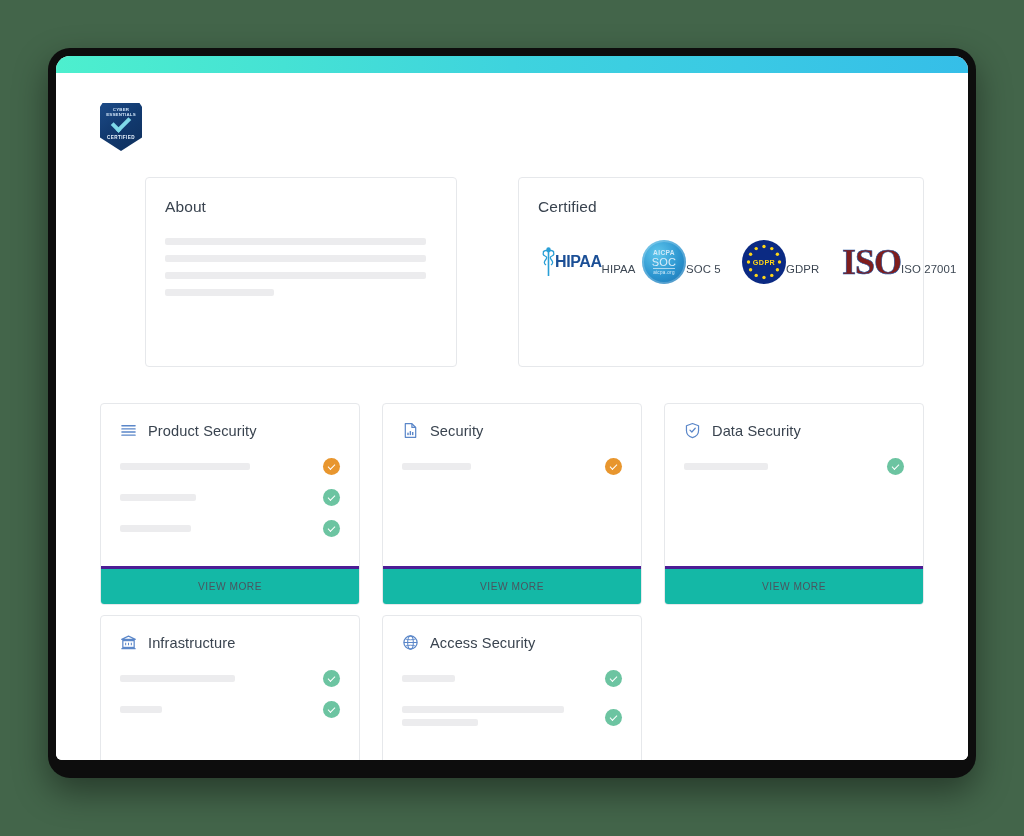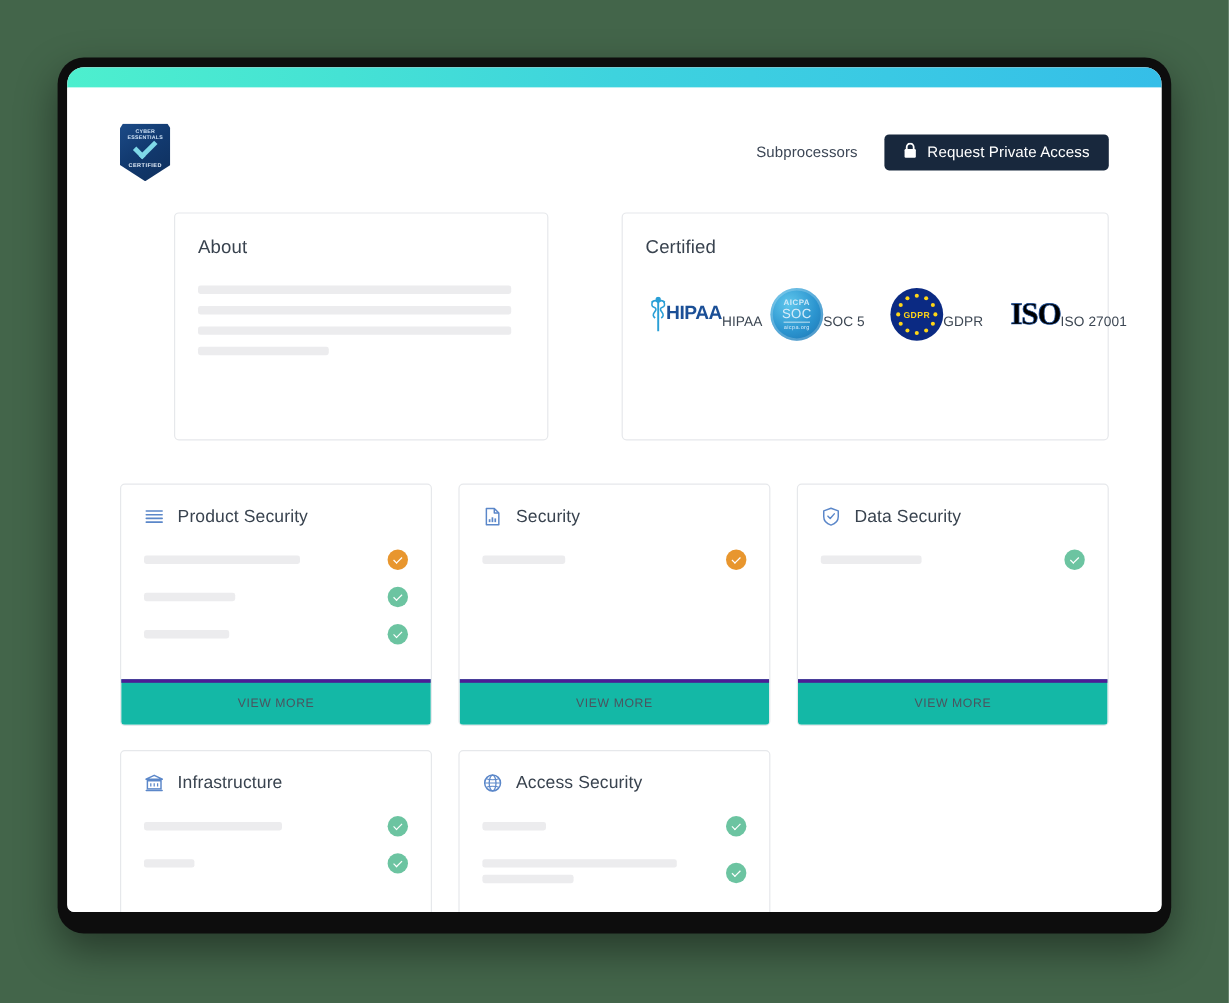--- a/index.html
+++ b/index.html
@@ -218,31 +218,31 @@
   .gdpr-circle {
     width: 44px; height: 44px; border-radius:50%;
     background: #0b2a83;
     position: relative;
     display:flex; align-items:center; justify-content:center;
   }
   .gdpr-text { font-size:7.2px; color:#ffd617; font-weight:bold; letter-spacing:0.4px; }
 
   
   .iso-text {
-    font-size: 26px; font-weight: bold; color:#000000;
+    font-size: 36px; font-weight: bold; color:#7f1d1d;
     letter-spacing:-1px; font-family:"Liberation Serif", serif;
     -webkit-text-stroke: 0.6px #1c4f9c;
   }
 
   
   .card-grid {
     display: grid;
     grid-template-columns: repeat(3, 1fr);
     gap: 22px;
-    margin-bottom: 20px;
+    margin-bottom: 10px;
   }
 
   .feature-card {
     border: 1px solid #e6e8eb;
     border-radius: 4px;
     background: #fff;
     display: flex;
     flex-direction: column;
     overflow: hidden;
     min-height: 155px;
@@ -316,32 +316,20 @@
       <div id="site-header">
 
         <div id="brand-logo">
           <div class="badge-shield">
             <div class="badge-top-text">Cyber Essentials</div>
             <div class="badge-check"></div>
             <div class="badge-bottom-text">Certified</div>
           </div>
         </div>
 
-        <div id="header-right">
-          <span id="nav-subprocessors">Subprocessors</span>
-          <button id="request-access-button">
-            <span class="lock-icon">
-              <svg width="11" height="13" viewBox="0 0 11 13" fill="none" xmlns="http://www.w3.org/2000/svg">
-                <path d="M2.6 5.3V3.5a2.9 2.9 0 0 1 5.8 0v1.8" stroke="#ffffff" stroke-width="1.5" fill="none"></path>
-                <rect x="0.8" y="5.2" width="9.4" height="7.2" rx="1" fill="#ffffff"></rect>
-              </svg>
-            </span>
-            <span>Request Private Access</span>
-          </button>
-        </div>
       </div>
 
       <div id="top-row">
 
         <div class="panel-card">
           <div class="panel-title">About</div>
           <div>
             <div class="skeleton-line" style="width:96%"></div>
             <div class="skeleton-line" style="width:96%"></div>
             <div class="skeleton-line" style="width:96%"></div>

